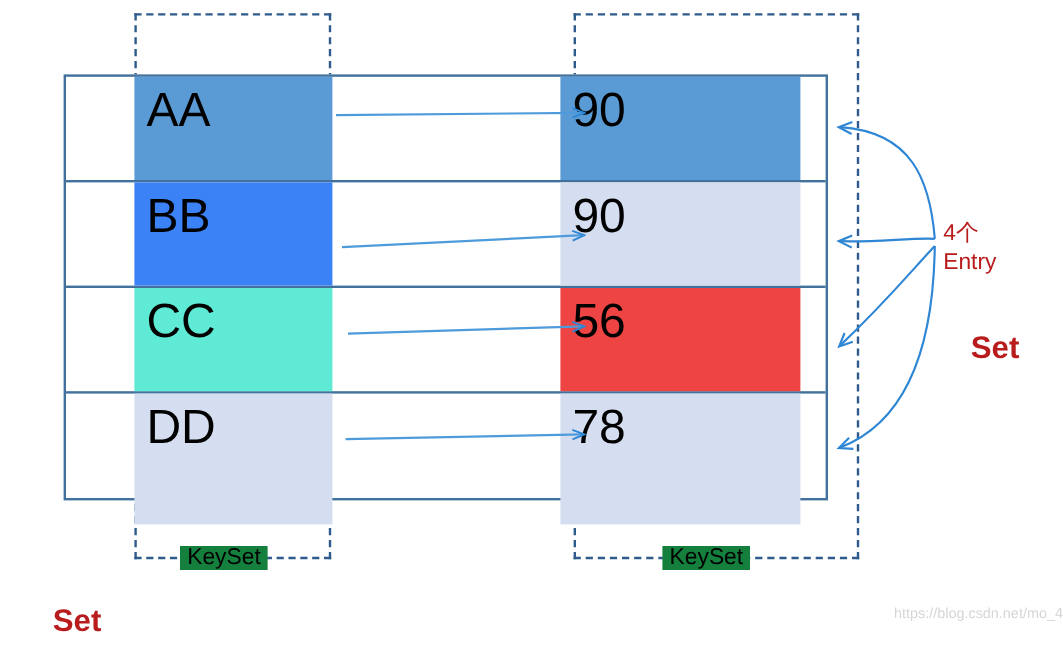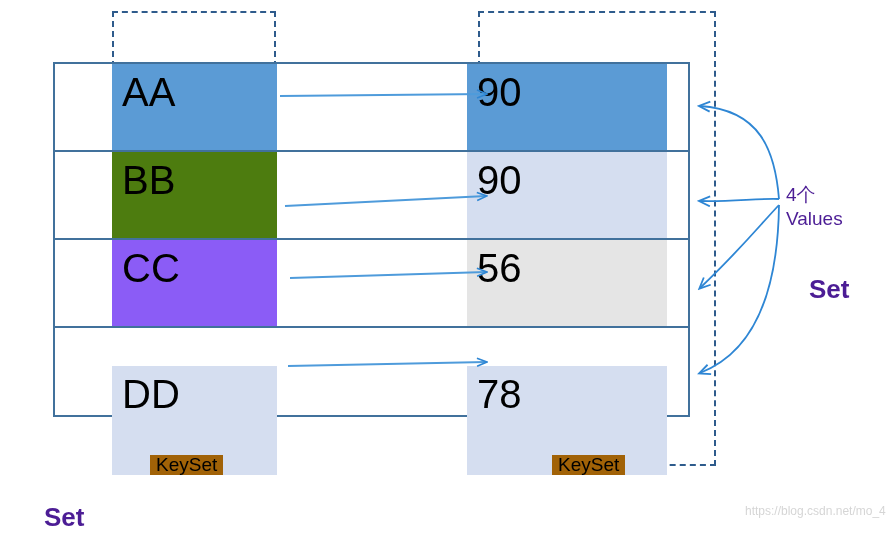--- a/index.html
+++ b/index.html
@@ -24,21 +24,21 @@
     border: 2px dashed #2E5B8C;
     box-sizing: border-box;
     background: transparent;
   }
   #keyset-box   { left: 112px; top: 11px; width: 164px; height: 455px; }
   #values-box   { left: 478px; top: 11px; width: 238px; height: 455px; }
 
   
   .edge-label {
     position: absolute;
-    background: #a16207;
+    background: #15803d;
     color: #000000;
     font-size: 19px;
     line-height: 20px;
     padding: 0 6px;
     white-space: nowrap;
     text-align: left;
   }
   #keyset-label { left: 150px; top: 455px; }
   #values-label { left: 552px; top: 455px; }
 
@@ -59,21 +59,21 @@
     width: 100%;
     height: 88px;
     box-sizing: border-box;
     border-bottom: 2px solid #41719C;
     padding-left: 40px;
   }
   .row.last { border-bottom: none; }
   .row-0 { top: 0px; }
   .row-1 { top: 88px; }
   .row-2 { top: 176px; }
-  .row-3 { top: 264px; height: 109px; margin-top: 38px; }
+  .row-3 { top: 264px; height: 109px; }
 
   
   .key-cell {
     position: absolute;
     left: 57px;
     top: 0;
     width: 165px;
     height: 100%;
     box-sizing: border-box;
   }
@@ -100,21 +100,21 @@
   #arrows {
     position: absolute;
     left: 0; top: 0;
     width: 886px; height: 543px;
     pointer-events: none;
   }
 
   
   .anno {
     position: absolute;
-    color: #4c1d95;
+    color: #b91c1c;
     white-space: nowrap;
   }
   #entry-count {
     left: 786px;
     top: 183px;
     font-size: 19px;
     line-height: 24px;
     text-align: left;
   }
   #set-right {
@@ -166,33 +166,33 @@
     <div class="row row-0">
       <div class="key-cell" style="background:#5B9BD5;">
         <span class="cell-text">AA</span>
       </div>
       <div class="val-cell" style="background:#5B9BD5;">
         <span class="cell-text">90</span>
       </div>
     </div>
 
     <div class="row row-1">
-      <div class="key-cell" style="background:#4d7c0f;">
+      <div class="key-cell" style="background:#3b82f6;">
         <span class="cell-text">BB</span>
       </div>
       <div class="val-cell" style="background:#D5DEF0;">
         <span class="cell-text">90</span>
       </div>
     </div>
 
     <div class="row row-2">
-      <div class="key-cell" style="background:#8b5cf6;">
+      <div class="key-cell" style="background:#5eead4;">
         <span class="cell-text">CC</span>
       </div>
-      <div class="val-cell" style="background:#e5e5e5;">
+      <div class="val-cell" style="background:#ef4444;">
         <span class="cell-text">56</span>
       </div>
     </div>
 
     <div class="row row-3 last">
       <div class="key-cell" style="background:#D5DEF0;">
         <span class="cell-text">DD</span>
       </div>
       <div class="val-cell" style="background:#D5DEF0;text-align:right;">
         <span class="cell-text">78</span>
@@ -223,21 +223,21 @@
       <path d="M779,205 C760,225 740,250 700,288" marker-end="url(#ahl)"></path>
       <path d="M779,205 C778,280 760,350 700,373" marker-end="url(#ahl)"></path>
     </g>
   </svg>
 
   <div class="edge-label" id="keyset-label">KeySet</div>
   <div class="edge-label" id="values-label">KeySet</div>
 
   <div class="anno" id="entry-count">
     <div>4个</div>
-    <div>Values</div>
+    <div>Entry</div>
   </div>
 
   <div class="anno" id="set-right">Set</div>
 
   <div class="anno" id="set-bottom">Set</div>
 
 
   <div id="watermark">
     <span class="wm-url">https://blog.csdn.net/mo_4616094</span>
   </div>

